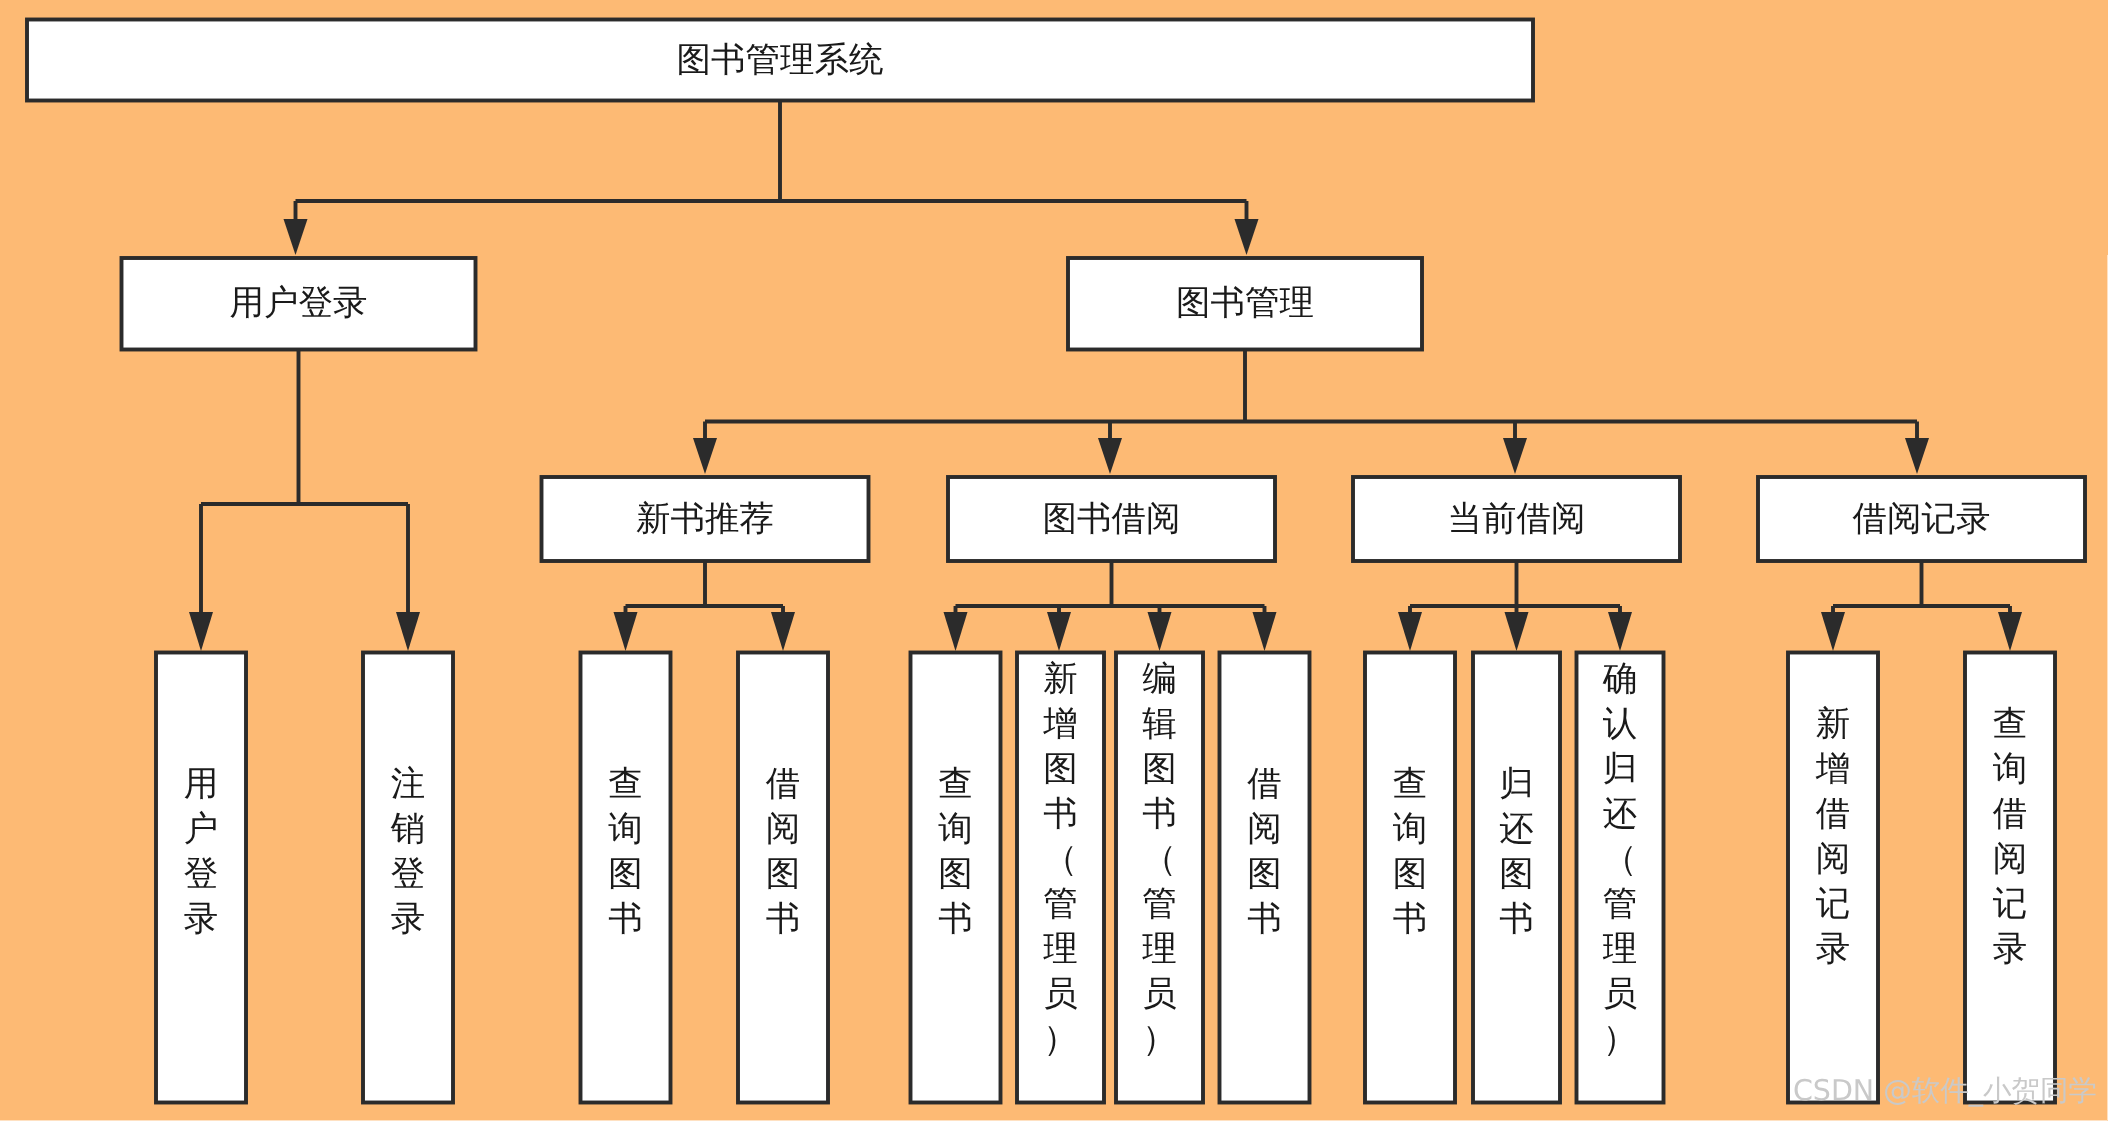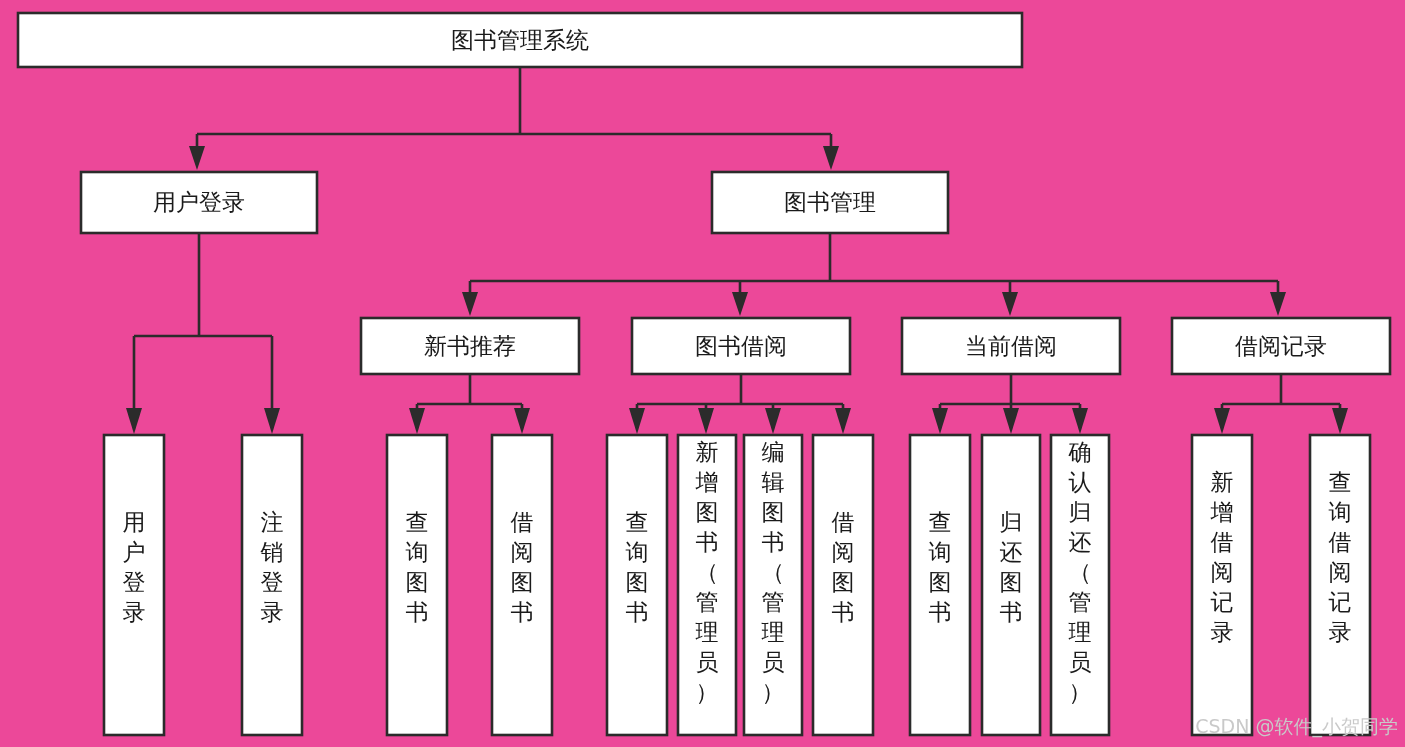--- a/index.html
+++ b/index.html
@@ -10,21 +10,21 @@
   body {
     width: 1405px;
     height: 747px;
     font-family: "DejaVu Sans", "Liberation Sans", sans-serif;
     overflow: hidden;
   }
   #diagram-root {
     position: relative;
     width: 1405px;
     height: 747px;
-    background: #ec4899;
+    background: #fdba74;
   }
   svg#diagram-svg {
     position: absolute;
     left: 0;
     top: 0;
     width: 1405px;
     height: 747px;
     display: block;
   }
   .node-box {

